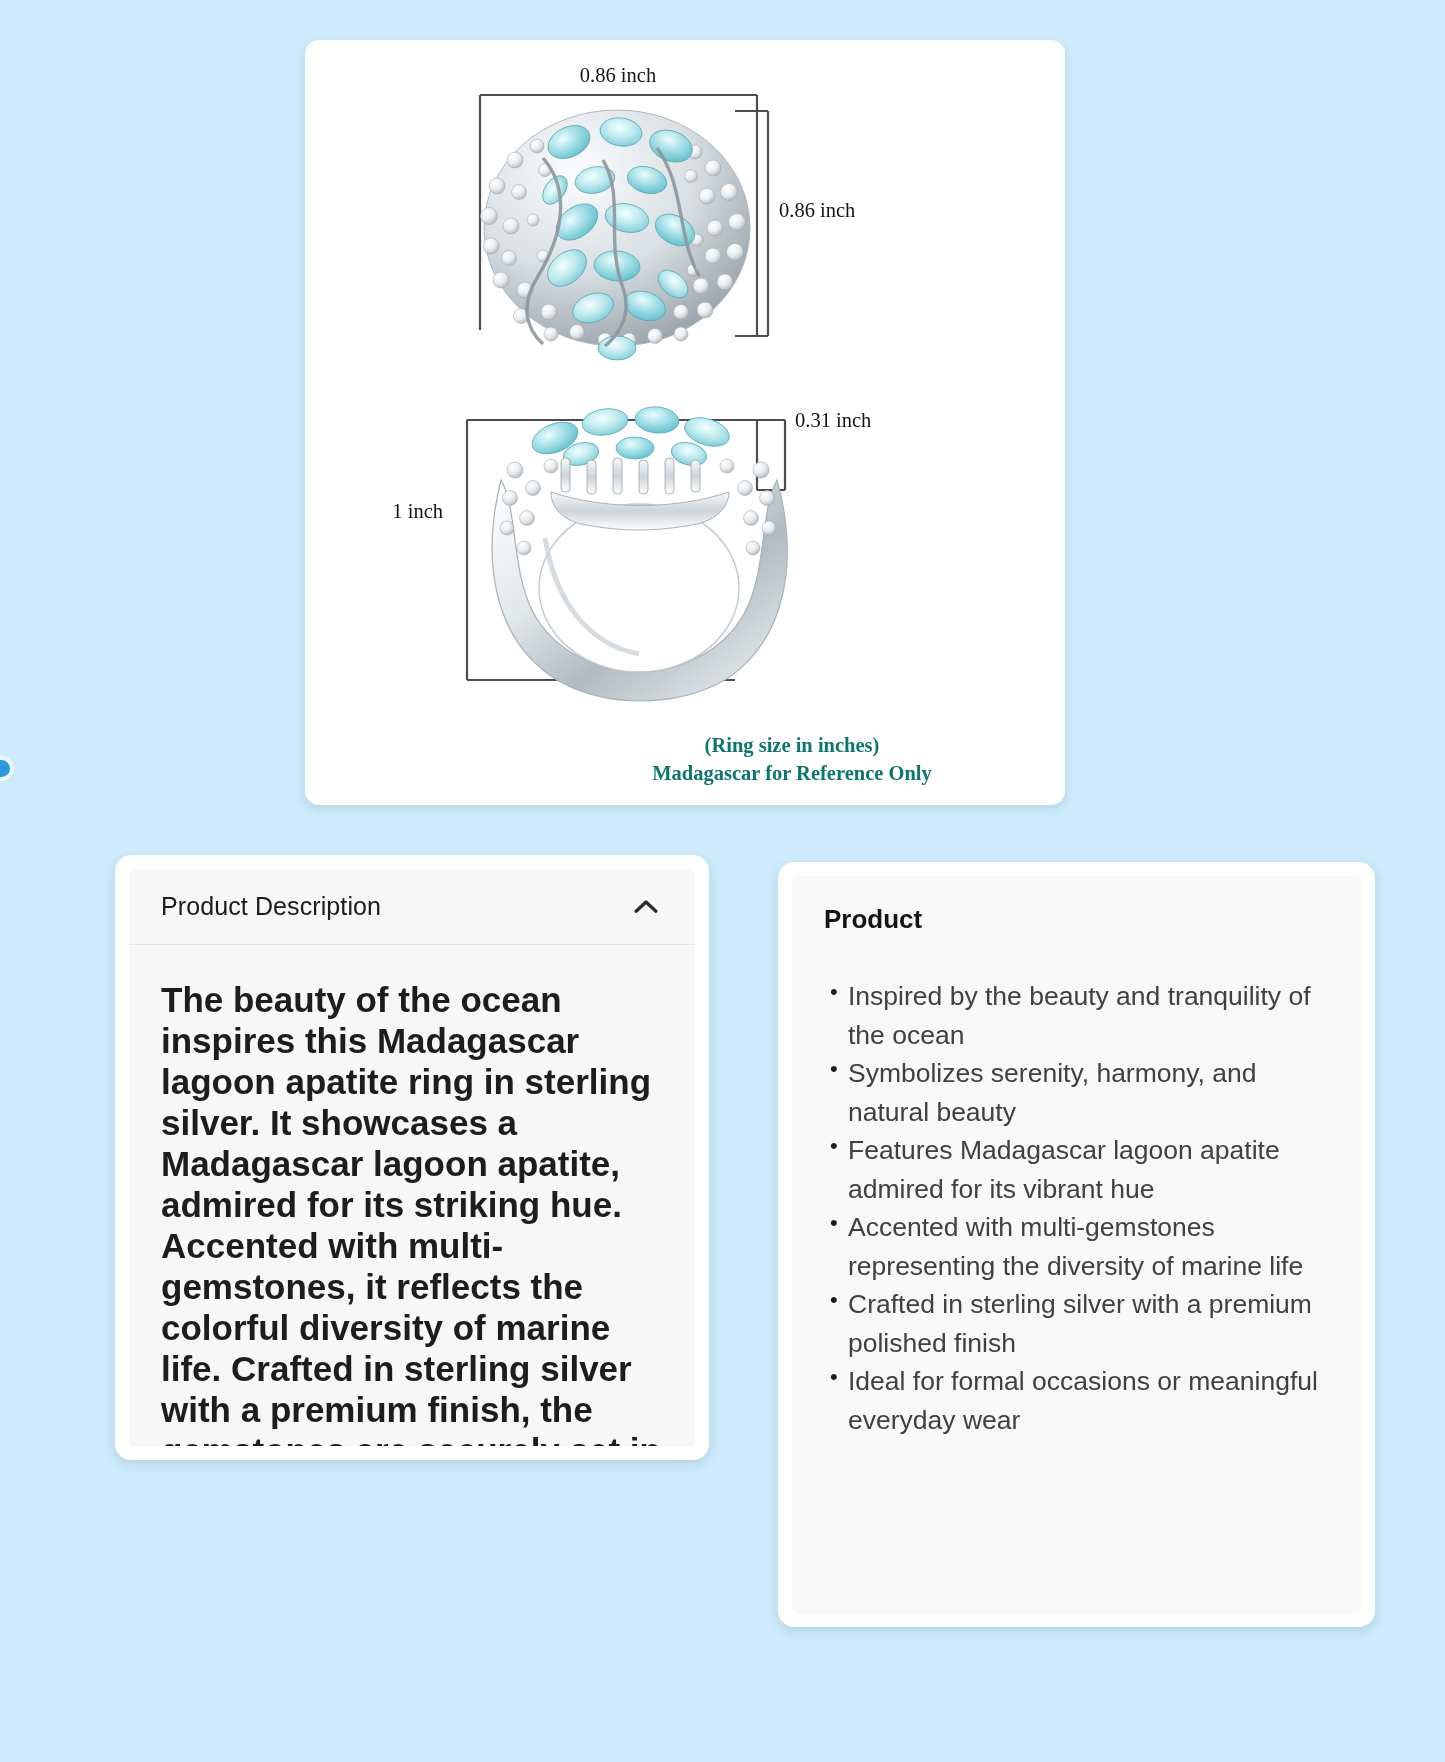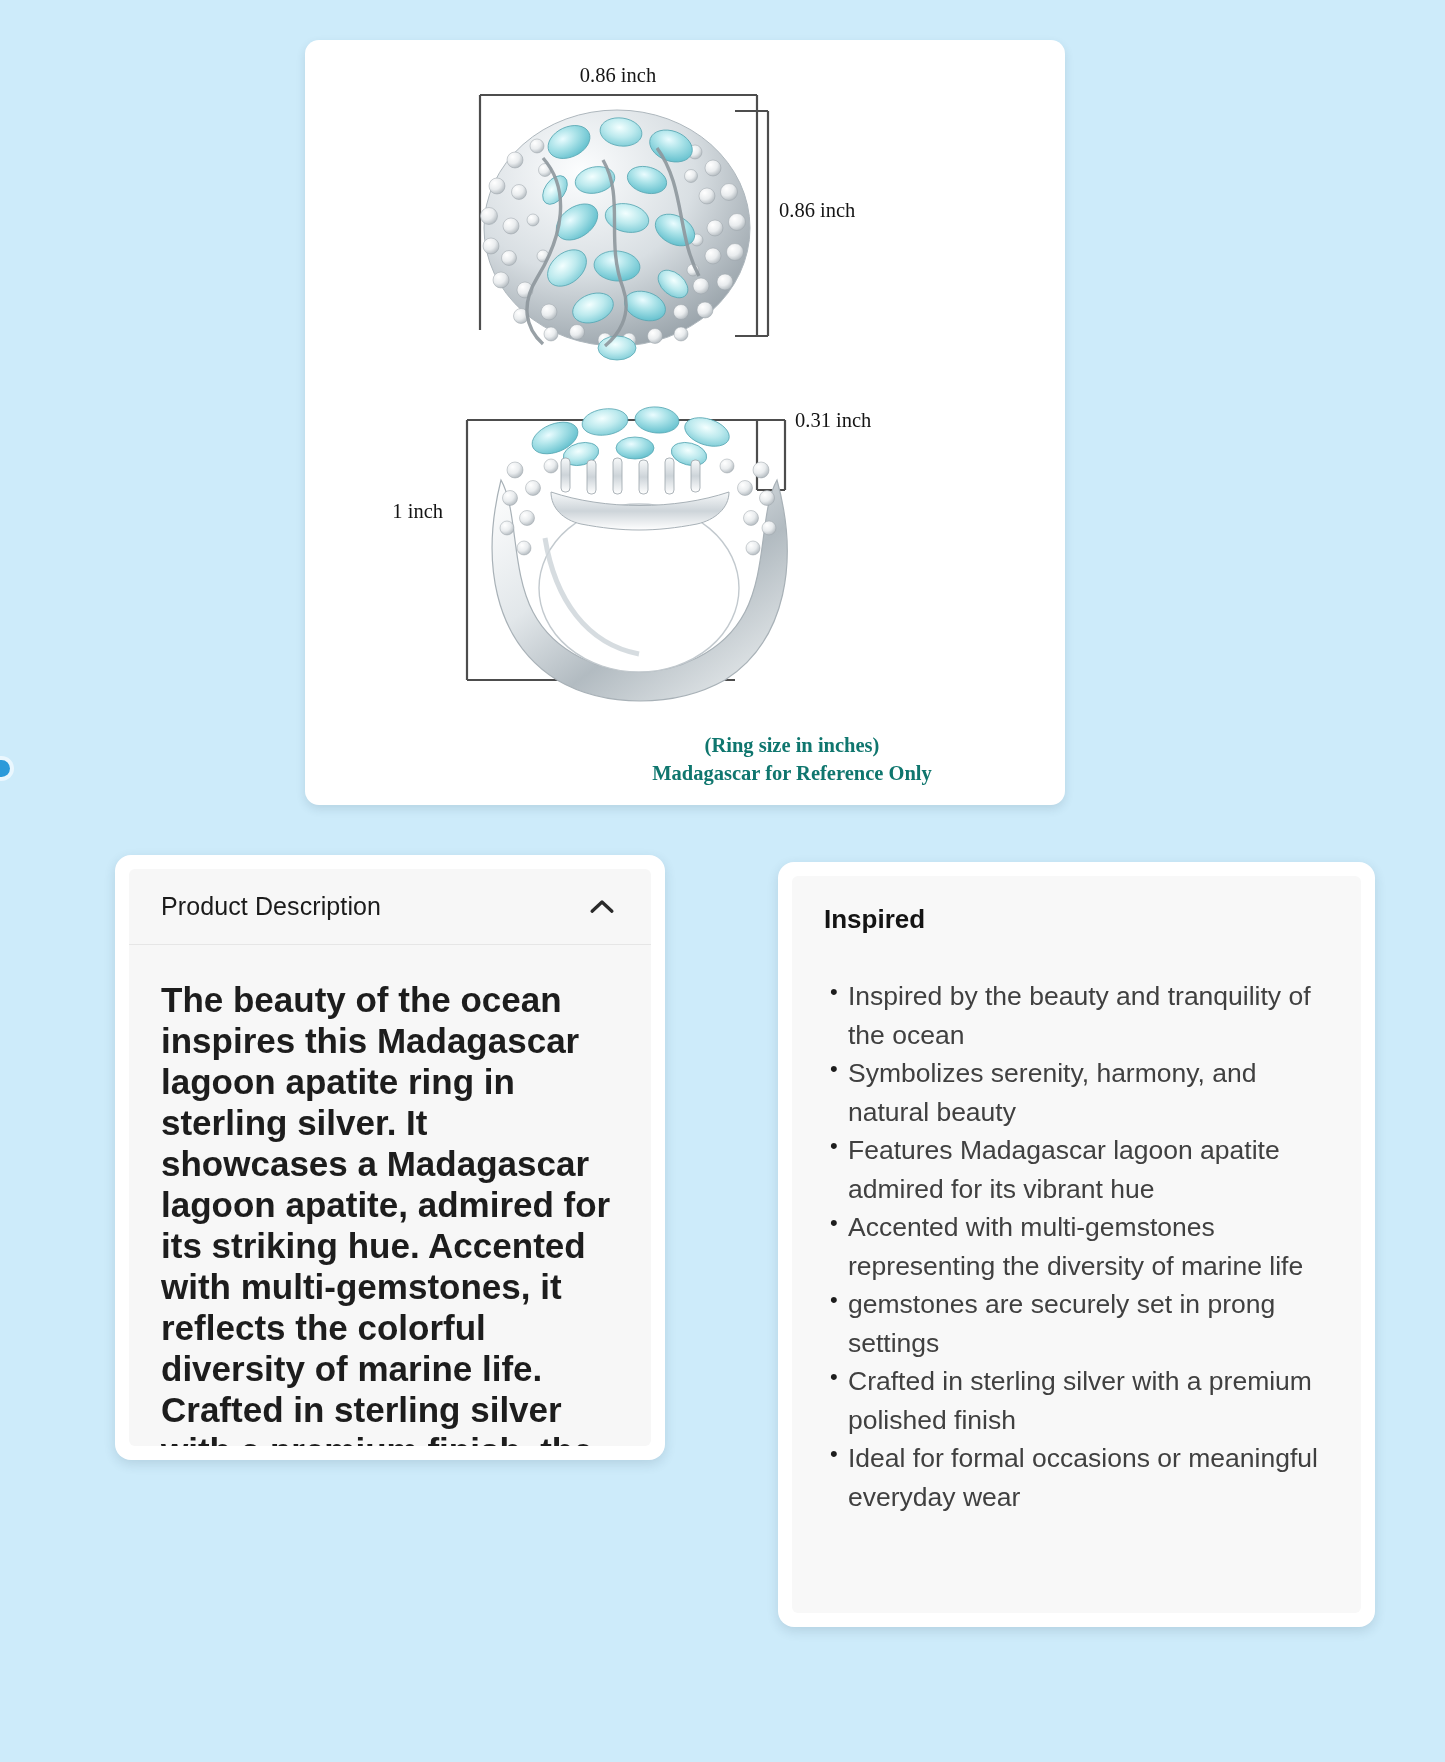--- a/index.html
+++ b/index.html
@@ -61,21 +61,21 @@
     font-size: 20.5px;
     line-height: 28px;
     color: #0f766e;
   }
 
   
   .desc-card {
     position: absolute;
     left: 115px;
     top: 855px;
-    width: 550px;
+    width: 594px;
     height: 605px;
     background: #ffffff;
     border-radius: 16px;
     box-shadow: 0 4px 12px rgba(30,60,80,0.14);
     padding: 14px;
   }
   .desc-inner {
     width: 100%;
     height: 100%;
     background: #f7f7f7;
@@ -337,26 +337,25 @@
             <polyline points="5,15 12,8.5 19,15"></polyline>
           </svg>
         </span>
       </div>
       <div class="desc-body">The beauty of the ocean inspires this Madagascar lagoon apatite ring in sterling silver. It showcases a Madagascar lagoon apatite, admired for its striking hue. Accented with multi-gemstones, it reflects the colorful diversity of marine life. Crafted in sterling silver with a premium finish, the gemstones are securely set in prong settings for a polished and enduring design.</div>
     </div>
   </div>
 
   <div class="details-card">
     <div class="details-inner">
-      <div class="details-title">Inspired</div>
+      <div class="details-title">Product</div>
       <ul class="details-list">
         <li>Inspired by the beauty and tranquility of the ocean</li>
         <li>Symbolizes serenity, harmony, and natural beauty</li>
         <li>Features Madagascar lagoon apatite admired for its vibrant hue</li>
         <li>Accented with multi-gemstones representing the diversity of marine life</li>
-        <li>gemstones are securely set in prong settings</li>
         <li>Crafted in sterling silver with a premium polished finish</li>
         <li>Ideal for formal occasions or meaningful everyday wear</li>
       </ul>
     </div>
   </div>
 
 </div>
 
 </body></html>

